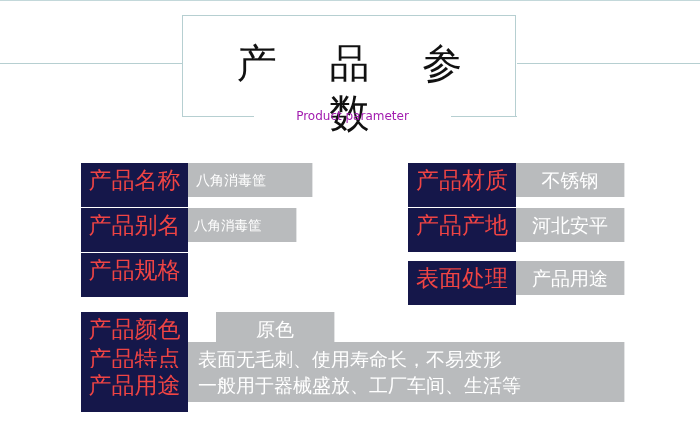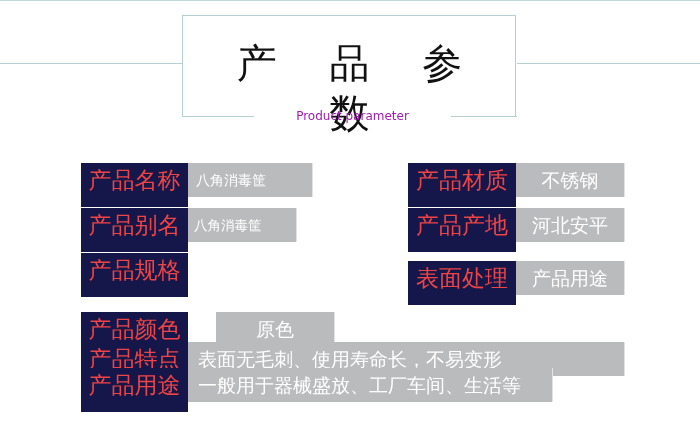--- a/index.html
+++ b/index.html
@@ -81,14 +81,14 @@
   <div class="lbl" style="width:108px;">表面处理</div>
   <div class="val center" style="width:109px;">产品用途</div>
 </div>
 
 <div class="row" style="left:81px; top:342px;">
   <div class="lbl">产品特点</div>
   <div class="val wide" style="width:437px;">表面无毛刺、使用寿命长，不易变形</div>
 </div>
 <div class="row" style="left:81px; top:368px;">
   <div class="lbl">产品用途</div>
-  <div class="val wide" style="width:365px;">一般用于器械盛放、工厂车间、生活等</div>
+  <div class="val wide" style="width:437px;">一般用于器械盛放、工厂车间、生活等</div>
 </div>
 
 </body></html>

